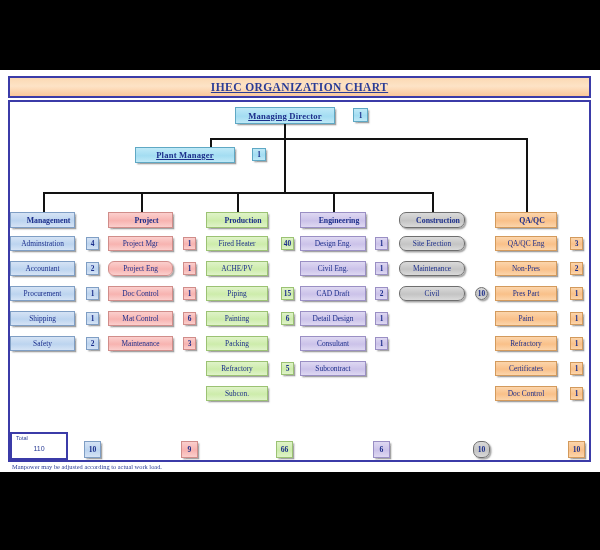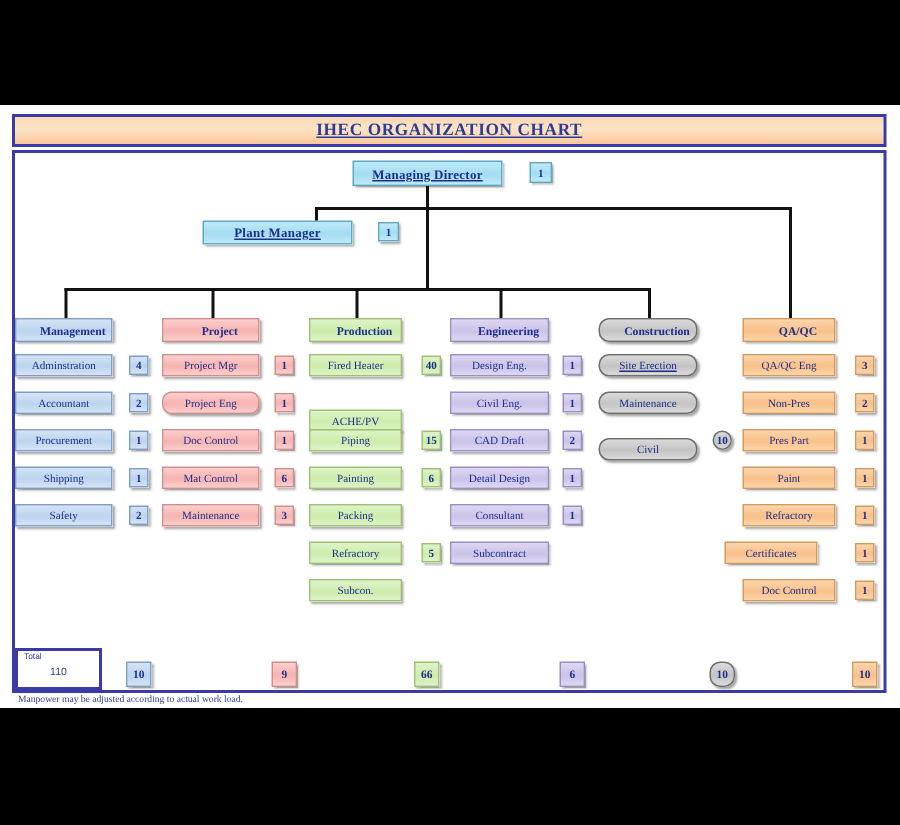--- a/index.html
+++ b/index.html
@@ -119,21 +119,21 @@
       <div class="cnt p-red" style="left:183px;top:287px;width:13px;height:13px;">1</div>
       <div class="box p-red" style="left:108px;top:311px;width:65px;height:15px;">Mat Control</div>
       <div class="cnt p-red" style="left:183px;top:312px;width:13px;height:13px;">6</div>
       <div class="box p-red" style="left:108px;top:336px;width:65px;height:15px;">Maintenance</div>
       <div class="cnt p-red" style="left:183px;top:337px;width:13px;height:13px;">3</div>
       <div class="cnt p-red" style="left:181px;top:441px;width:17px;height:17px;font-size:7.6px;">9</div>
       <div class="line" style="left:237px;top:192px;width:2px;height:20px;"></div>
       <div class="box hdr p-green" style="left:206px;top:212px;width:62px;height:16px;">Production</div>
       <div class="box p-green" style="left:206px;top:236px;width:62px;height:15px;">Fired Heater</div>
       <div class="cnt p-green" style="left:281px;top:237px;width:13px;height:13px;">40</div>
-      <div class="box p-green" style="left:206px;top:273px;width:62px;height:15px;">ACHE/PV</div>
+      <div class="box p-green" style="left:206px;top:261px;width:62px;height:15px;">ACHE/PV</div>
       <div class="box p-green" style="left:206px;top:286px;width:62px;height:15px;">Piping</div>
       <div class="cnt p-green" style="left:281px;top:287px;width:13px;height:13px;text-align:right;">15</div>
       <div class="box p-green" style="left:206px;top:311px;width:62px;height:15px;">Painting</div>
       <div class="cnt p-green" style="left:281px;top:312px;width:13px;height:13px;">6</div>
       <div class="box p-green" style="left:206px;top:336px;width:62px;height:15px;">Packing</div>
       <div class="box p-green" style="left:206px;top:361px;width:62px;height:15px;">Refractory</div>
       <div class="cnt p-green" style="left:281px;top:362px;width:13px;height:13px;">5</div>
       <div class="box p-green" style="left:206px;top:386px;width:62px;height:15px;">Subcon.</div>
       <div class="cnt p-green" style="left:276px;top:441px;width:17px;height:17px;font-size:7.6px;">66</div>
       <div class="line" style="left:333px;top:192px;width:2px;height:20px;"></div>
@@ -145,37 +145,37 @@
       <div class="box p-purple" style="left:300px;top:286px;width:66px;height:15px;">CAD Draft</div>
       <div class="cnt p-purple" style="left:375px;top:287px;width:13px;height:13px;">2</div>
       <div class="box p-purple" style="left:300px;top:311px;width:66px;height:15px;">Detail Design</div>
       <div class="cnt p-purple" style="left:375px;top:312px;width:13px;height:13px;">1</div>
       <div class="box p-purple" style="left:300px;top:336px;width:66px;height:15px;">Consultant</div>
       <div class="cnt p-purple" style="left:375px;top:337px;width:13px;height:13px;">1</div>
       <div class="box p-purple" style="left:300px;top:361px;width:66px;height:15px;">Subcontract</div>
       <div class="cnt p-purple" style="left:373px;top:441px;width:17px;height:17px;font-size:7.6px;">6</div>
       <div class="line" style="left:432px;top:192px;width:2px;height:20px;"></div>
       <div class="box hdr p-gray" style="left:399px;top:212px;width:66px;height:16px;">Construction</div>
-      <div class="box p-gray" style="left:399px;top:236px;width:66px;height:15px;text-decoration:underline;">Site Erection</div>
+      <div class="box p-gray" style="left:399px;top:236px;width:66px;height:15px;">Site Erection</div>
       <div class="box p-gray" style="left:399px;top:261px;width:66px;height:15px;">Maintenance</div>
-      <div class="box p-gray" style="left:399px;top:292px;width:66px;height:15px;">Civil</div>
+      <div class="box p-gray" style="left:399px;top:286px;width:66px;height:15px;">Civil</div>
       <div class="cnt p-gray" style="left:475px;top:287px;width:13px;height:13px;">10</div>
       <div class="cnt p-gray" style="left:473px;top:441px;width:17px;height:17px;font-size:7.6px;">10</div>
       <div class="box hdr p-orange" style="left:495px;top:212px;width:62px;height:16px;">QA/QC</div>
       <div class="box p-orange" style="left:495px;top:236px;width:62px;height:15px;">QA/QC Eng</div>
       <div class="cnt p-orange" style="left:570px;top:237px;width:13px;height:13px;">3</div>
       <div class="box p-orange" style="left:495px;top:261px;width:62px;height:15px;">Non-Pres</div>
       <div class="cnt p-orange" style="left:570px;top:262px;width:13px;height:13px;">2</div>
       <div class="box p-orange" style="left:495px;top:286px;width:62px;height:15px;">Pres Part</div>
       <div class="cnt p-orange" style="left:570px;top:287px;width:13px;height:13px;">1</div>
       <div class="box p-orange" style="left:495px;top:311px;width:62px;height:15px;">Paint</div>
       <div class="cnt p-orange" style="left:570px;top:312px;width:13px;height:13px;">1</div>
       <div class="box p-orange" style="left:495px;top:336px;width:62px;height:15px;">Refractory</div>
       <div class="cnt p-orange" style="left:570px;top:337px;width:13px;height:13px;">1</div>
-      <div class="box p-orange" style="left:483px;top:361px;width:62px;height:15px;">Certificates</div>
+      <div class="box p-orange" style="left:495px;top:361px;width:62px;height:15px;">Certificates</div>
       <div class="cnt p-orange" style="left:570px;top:362px;width:13px;height:13px;">1</div>
       <div class="box p-orange" style="left:495px;top:386px;width:62px;height:15px;">Doc Control</div>
       <div class="cnt p-orange" style="left:570px;top:387px;width:13px;height:13px;">1</div>
       <div class="cnt p-orange" style="left:568px;top:441px;width:17px;height:17px;font-size:7.6px;">10</div>
     </div>
 
   <div id="total-cell">
     <span id="total-label">Total</span>
     <span id="total-value">110</span>
   </div>

